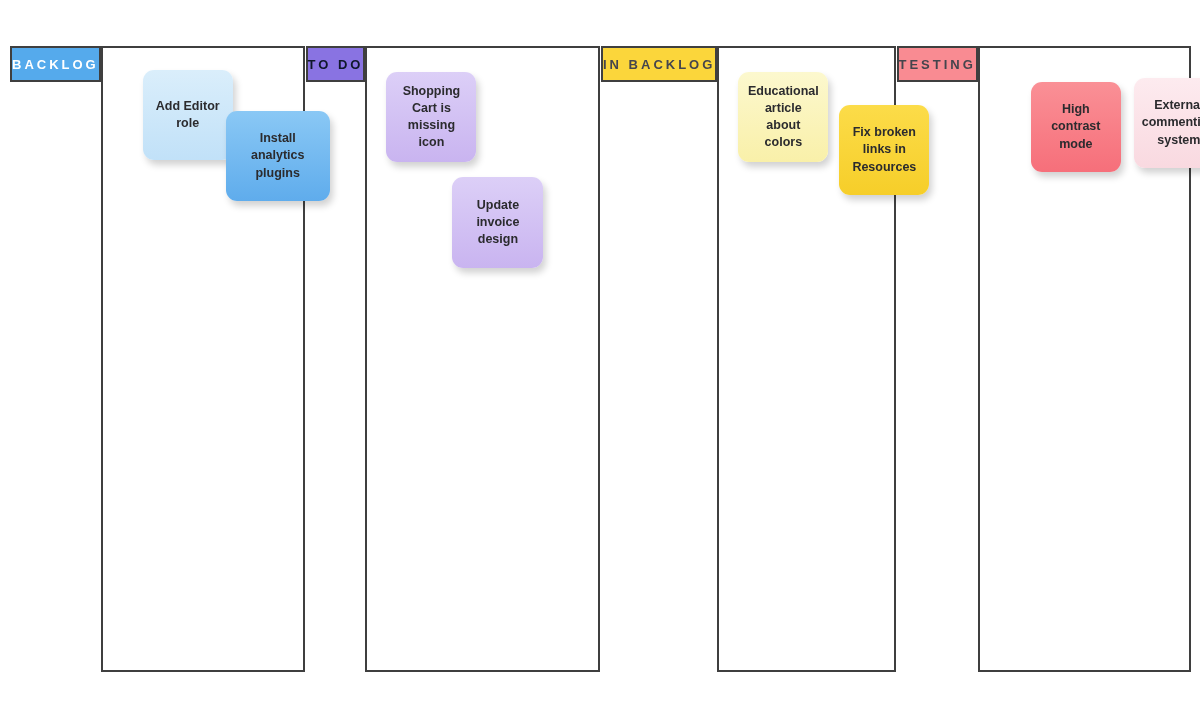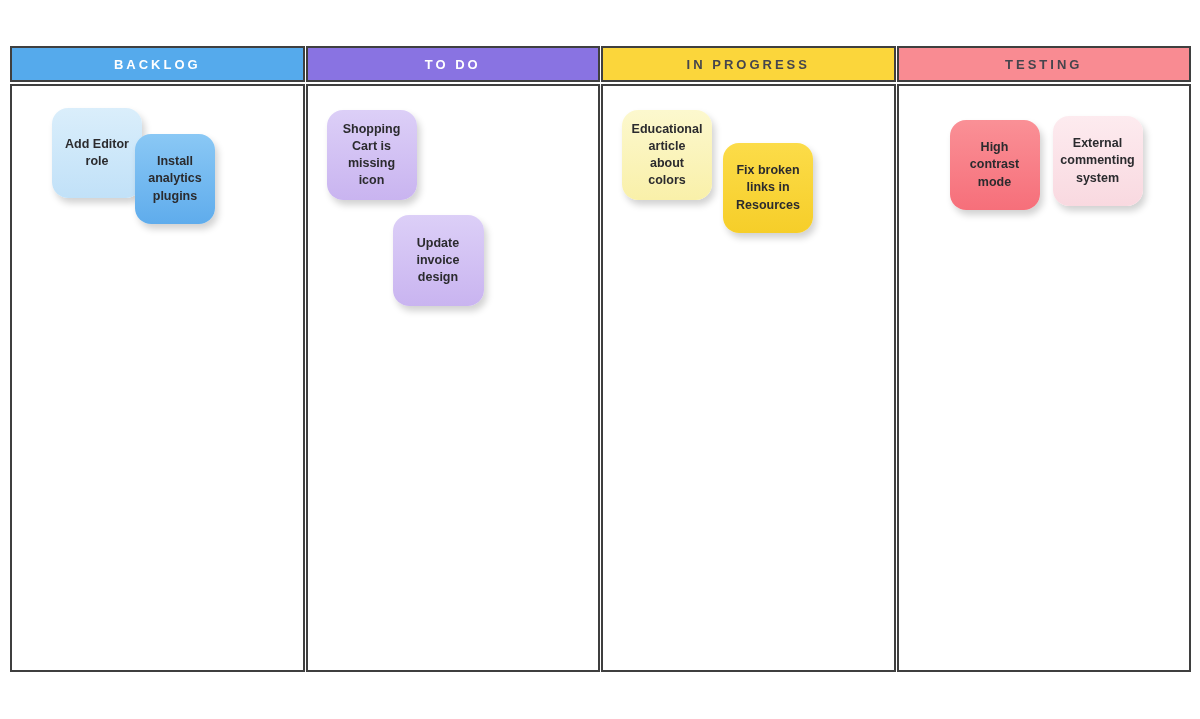--- a/index.html
+++ b/index.html
@@ -12,21 +12,20 @@
   .board {
     position: absolute;
     left: 10px; top: 46px;
     width: 1181px; height: 626px;
     display: flex;
     gap: 1px;
   }
   .column {
     flex: 1;
     display: flex;
-    flex-direction: column;
   }
   .column-header {
     height: 36px;
     border: 2px solid #3f3f3f;
     display: flex;
     align-items: center;
     justify-content: center;
     font-size: 13px;
     font-weight: bold;
     letter-spacing: 3px;
@@ -36,21 +35,21 @@
   .column-body {
     flex: 1;
     border: 2px solid #3f3f3f;
     background: #ffffff;
     position: relative;
   }
   .note {
     position: absolute;
     width: 90px;
     height: 90px;
-    border-radius: 16px;
+    border-radius: 11px;
     display: flex;
     align-items: center;
     justify-content: center;
     text-align: center;
     padding: 8px;
     font-size: 12.5px;
     font-weight: 600;
     line-height: 1.38;
     color: #2b2b2e;
     box-shadow: 3px 5px 7px rgba(0,0,0,0.18);
@@ -67,34 +66,34 @@
 </style>
 </head>
 <body>
 
 <div class="board">
 
   <div class="column">
     <div class="column-header" style="background-color: rgb(85, 170, 236); color: rgb(255, 255, 255);">BACKLOG</div>
     <div class="column-body">
       <div class="note note-blue-light" style="left:40px; top:22px;">Add Editor role</div>
-      <div class="note note-blue" style="left:123px; top:48px; width:80px;">Install analytics plugins</div>
+      <div class="note note-blue" style="left:123px; top:63px; width:104px;">Install analytics plugins</div>
     </div>
   </div>
 
   <div class="column">
-    <div class="column-header" style="background-color: rgb(137, 115, 226); color: #ffffff;">TO DO</div>
+    <div class="column-header" style="background-color: rgb(137, 115, 226); color: #0f172a;">TO DO</div>
     <div class="column-body">
       <div class="note note-purple-light" style="left:19px; top:24px;">Shopping Cart is missing icon</div>
       <div class="note note-purple-light" style="left:85px; top:129px; width:91px; height:91px;">Update invoice design</div>
     </div>
   </div>
 
   <div class="column">
-    <div class="column-header" style="background-color: rgb(251, 214, 59); color: rgb(69, 69, 77);">IN PROGRESS</div>
+    <div class="column-header" style="background-color: rgb(251, 214, 59); color: rgb(69, 69, 77);">IN BACKLOG</div>
     <div class="column-body">
       <div class="note note-yellow-light" style="left:19px; top:24px;">Educational article about colors</div>
       <div class="note note-yellow" style="left:120px; top:57px;">Fix broken links in Resources</div>
     </div>
   </div>
 
   <div class="column">
     <div class="column-header" style="background-color: rgb(249, 139, 146); color: rgb(69, 69, 77);">TESTING</div>
     <div class="column-body">
       <div class="note note-red" style="left:18px; top:34px;">High contrast mode</div>

